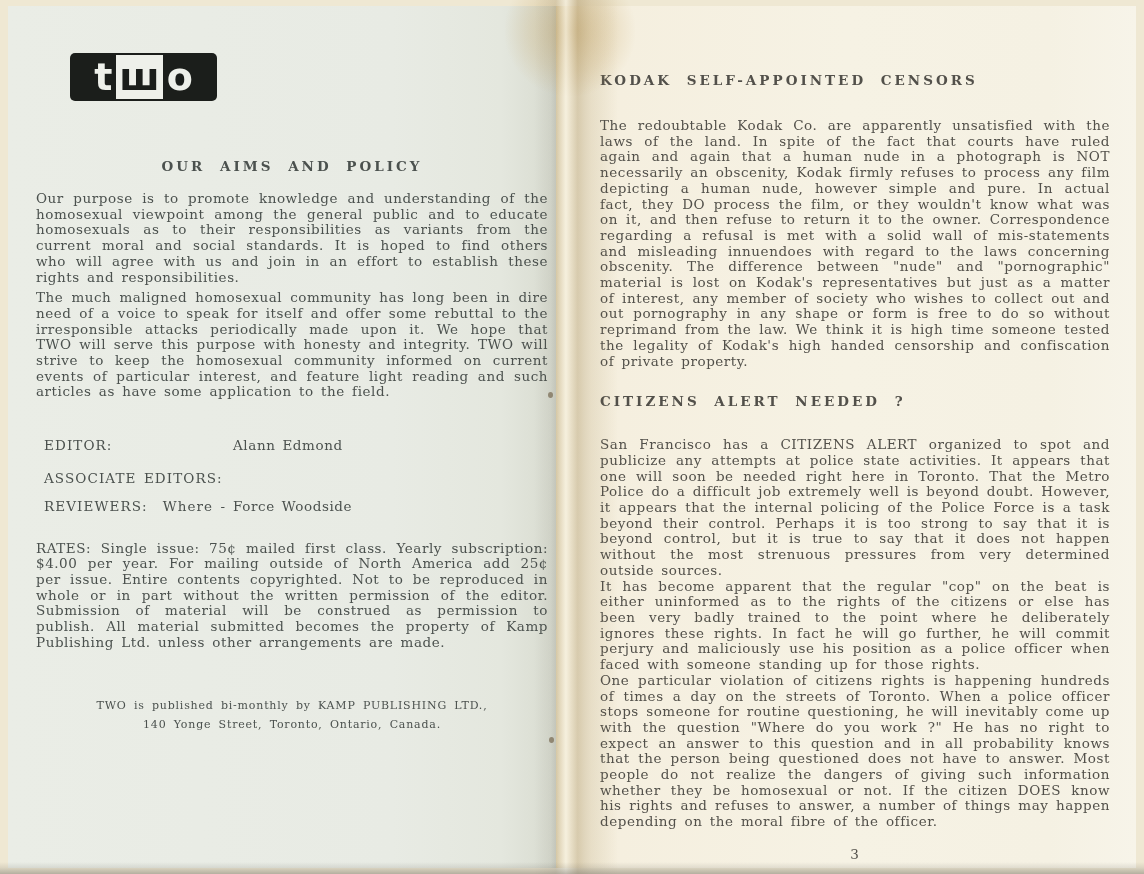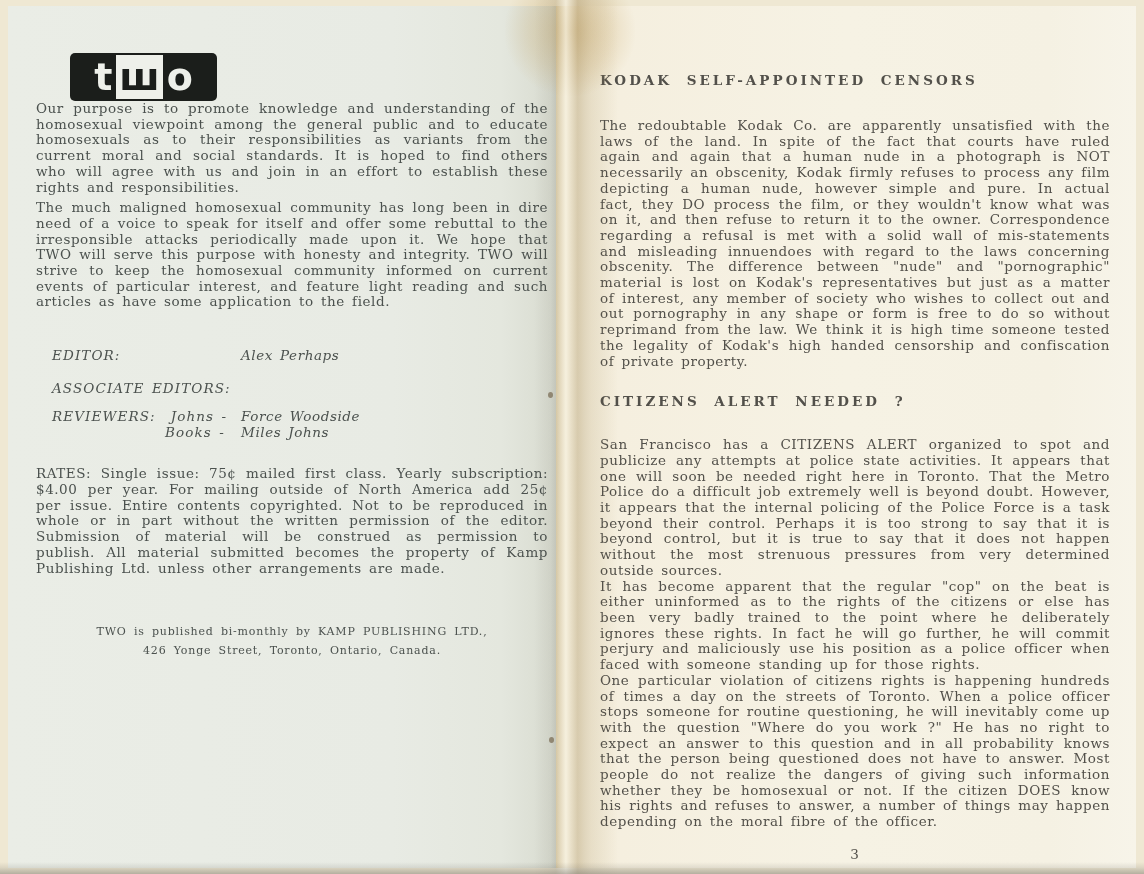--- a/index.html
+++ b/index.html
@@ -80,21 +80,21 @@
     font-size: 13.5px; line-height: 15.7px;
     letter-spacing: 0.55px; word-spacing: 2.5px;
     text-align: justify; margin: 0;
   }
   .heading {
     font-size: 13.5px; letter-spacing: 3px; word-spacing: 7px; margin: 0;
   }
   .heading-center { text-align: center; margin: 57px 0 17px 0; }
   .aims-p2 { margin-top: 5px; }
   
-  .masthead { margin: 38px 0 0 16px; font-size: 13.5px; line-height: 15.8px; letter-spacing: 0.6px; word-spacing: 2px; font-style: italic; }
+  .masthead { margin: 38px 0 0 8px; font-size: 13.5px; line-height: 15.8px; letter-spacing: 0.6px; word-spacing: 2px; }
   .mrow { display: flex; }
   .mrow-editor { margin-bottom: 17px; }
   .mrow-assoc { margin-bottom: 12px; }
   .mlabel { width: 189px; flex: none; letter-spacing: 1.1px; }
   .mlabel-split { display: flex; }
   .mlabel-movies { margin-left: 15px; }
   .mlabel-books { margin-left: 113px; }
   .mrow-reviewers { margin-top: 12px; text-align: right; }
   .rates { margin-top: 26px; }
   .publisher { margin-top: 46px; text-align: center; font-size: 11px; line-height: 19px; letter-spacing: 0.8px; word-spacing: 3px; }
@@ -112,52 +112,47 @@
 
   <div class="page-left">
     <div class="lcol">
 
       <div class="logo">
         <span class="lg-t">t</span>
         <span class="lg-w">ш</span>
         <span class="lg-o">o</span>
       </div>
 
+      <h2 class="heading heading-center">OUR AIMS AND POLICY</h2>
 
       <p class="body-text">Our purpose is to promote knowledge and understanding of the homosexual viewpoint among the general public and to educate homosexuals as to their responsibilities as variants from the current moral and social standards.  It is hoped to find others who will agree with us and join in an effort to establish these rights and responsibilities.</p>
       <p class="body-text aims-p2">The much maligned homosexual community has long been in dire need of a voice to speak for itself and offer some rebuttal to the irresponsible attacks periodically made upon it.  We hope that TWO will serve this purpose with honesty and integrity.  TWO will strive to keep the homosexual community informed on current events of particular interest, and feature light reading and such articles as have some application to the field.</p>
 
       <div class="masthead">
         <div class="mrow mrow-editor">
           <span class="mlabel">EDITOR:</span>
-          <span>Alex Perhaps</span>
+          <span>Alann Edmond</span>
         </div>
         <div class="mrow mrow-assoc">
           <span class="mlabel">ASSOCIATE EDITORS:</span>
         </div>
         <div class="mrow mrow-reviewers">
           <span class="mlabel mlabel-split">
             <span>REVIEWERS:</span>
-            <span class="mlabel-movies">Johns -</span>
+            <span class="mlabel-movies">Where -</span>
           </span>
           <span>Force Woodside</span>
-        </div>
-        <div class="mrow">
-          <span class="mlabel mlabel-split">
-            <span class="mlabel-books">Books -</span>
-          </span>
-          <span>Miles Johns</span>
         </div>
       </div>
 
       <p class="body-text rates">RATES:  Single issue:  75¢ mailed first class.  Yearly subscription:  $4.00 per year.  For mailing outside of North America add 25¢ per issue.  Entire contents copyrighted.  Not to be reproduced in whole or in part without the written permission of the editor.  Submission of material will be construed as permission to publish.  All material submitted becomes the property of Kamp Publishing Ltd. unless other arrangements are made.</p>
 
       <div class="publisher">
         <div>TWO is published bi-monthly by KAMP PUBLISHING LTD.,</div>
-        <div>426 Yonge Street, Toronto, Ontario, Canada.</div>
+        <div>140 Yonge Street, Toronto, Ontario, Canada.</div>
       </div>
 
     </div>
   </div>
 
   <div class="page-right">
     <div class="rcol">
 
       <h2 class="heading rheading-1">KODAK SELF-APPOINTED CENSORS</h2>
       <p class="body-text kodak-body">The redoubtable Kodak Co. are apparently unsatisfied with the laws of the land.  In spite of the fact that courts have ruled again and again that a human nude in a photograph is NOT necessarily an obscenity, Kodak firmly refuses to process any film depicting a human nude, however simple and pure.  In actual fact, they DO process the film, or they wouldn't know what was on it, and then refuse to return it to the owner.  Correspondence regarding a refusal is met with a solid wall of mis-statements and misleading innuendoes with regard to the laws concerning obscenity.  The difference between "nude" and "pornographic" material is lost on Kodak's representatives but just as a matter of interest, any member of society who wishes to collect out and out pornography in any shape or form is free to do so without reprimand from the law.  We think it is high time someone tested the legality of Kodak's high handed censorship and confiscation of private property.</p>

